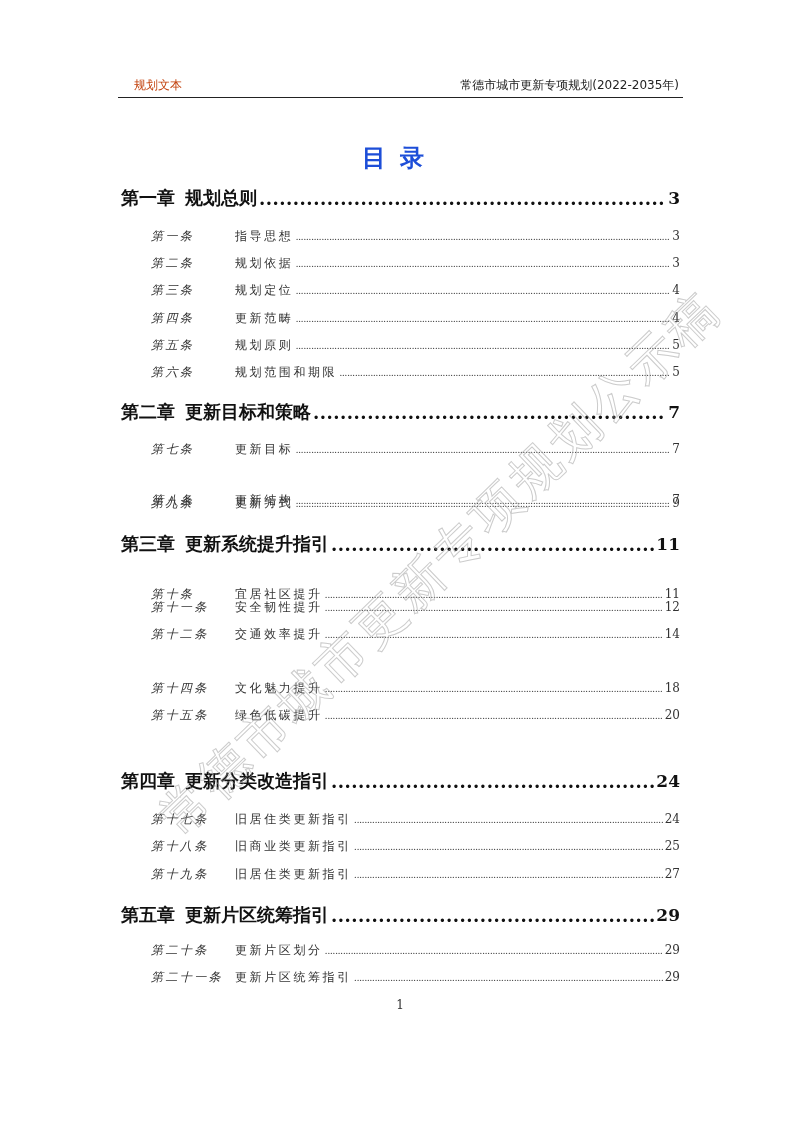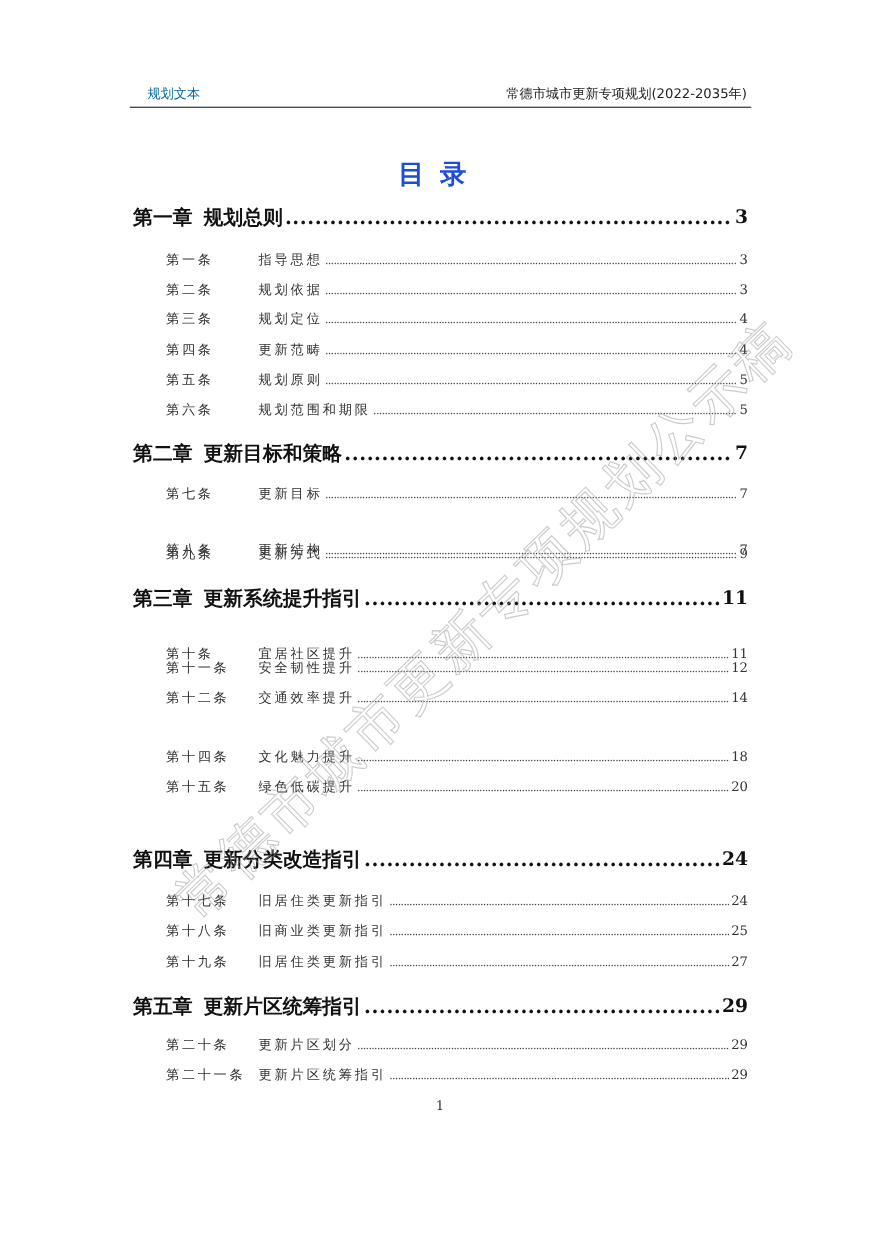--- a/index.html
+++ b/index.html
@@ -1,31 +1,31 @@
 <!DOCTYPE html>
 <html><head>
 <meta charset="utf-8">
 <style>
   html, body { margin: 0; padding: 0; background: #ffffff; }
   body { width: 800px; height: 1132px; position: relative; overflow: hidden;
          font-family: "DejaVu Serif", "Liberation Serif", serif; color: #111; }
   .page { position: absolute; left: 0; top: 0; width: 800px; height: 1132px; }
-  .hdr-left { position: absolute; left: 134px; top: 77px; font-size: 12px; font-family: "DejaVu Sans", sans-serif; color: #0369a1; }
+  .hdr-left { position: absolute; left: 134px; top: 77px; font-size: 12px; font-family: "DejaVu Sans", sans-serif; color: #c2410c; }
   .hdr-right { position: absolute; right: 121px; top: 77px; font-size: 12px; font-family: "DejaVu Sans", sans-serif; color: #222; }
   .hdr-rule { position: absolute; left: 118px; width: 565px; top: 97px; height: 0; border-top: 1.3px solid #222; }
   .title { position: absolute; left: 0; width: 800px; top: 142px; text-align: center; font-size: 24px; font-weight: bold; letter-spacing: 14px; color: #1d4ed8; }
   .row { position: absolute; display: flex; align-items: baseline; white-space: nowrap; }
   .row .dots { flex: 1; overflow: hidden; margin: 0 2px; }
   .row .dots::before { content: "...................................................................................................................................................................................................................................................................................................................................................................................................................."; }
   .chap { left: 121px; width: 559px; font-size: 18px; font-weight: bold; color: #111; height: 24px; align-items: center; }
   .chap .num { margin-right: 10px; }
   .chap .dots { font-size: 18px; letter-spacing: 0.5px; }
   .chap .pg { font-size: 17px; }
   .sec { left: 151px; width: 529px; font-size: 12px; color: #333; height: 16px; }
-  .sec .num { width: 84px; letter-spacing: 2.4px; display: inline-block; }
+  .sec .num { width: 84px; letter-spacing: 2.4px; display: inline-block; font-style: italic; }
   .sec .lbl { letter-spacing: 2.6px; }
   .sec .dots { font-size: 10px; letter-spacing: -0.6px; color: #444; }
   .sec .pg { font-size: 12px; }
   .footer { position: absolute; left: 0; width: 800px; top: 998px; text-align: center; font-size: 12px; color: #333; }
   .watermark { position: absolute; left: 30px; top: 530px; width: 820px; font-size: 50px;
                font-family: "DejaVu Sans", sans-serif; color: transparent;
                -webkit-text-stroke: 1px rgba(160,160,160,0.55);
                transform: rotate(-44deg); transform-origin: center; letter-spacing: 4px;
                white-space: nowrap; pointer-events: none; text-align: center; }
 </style>

